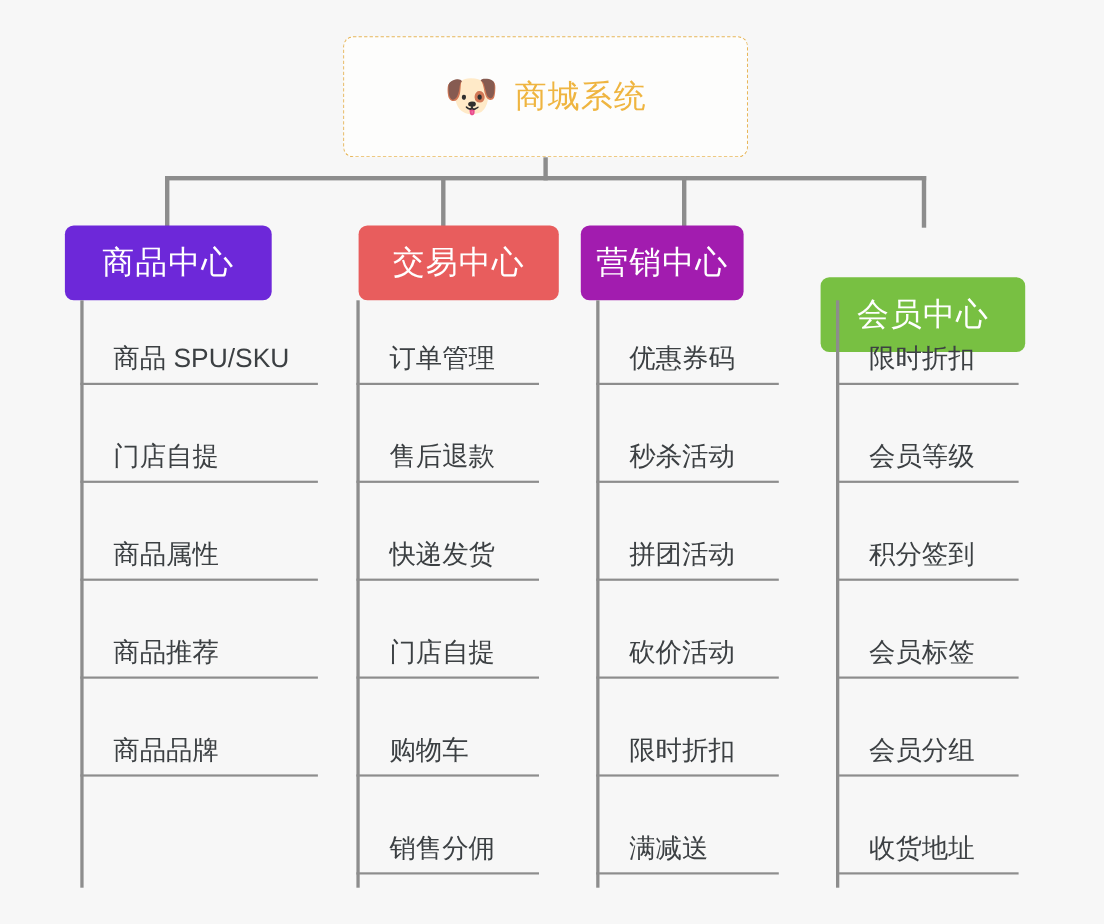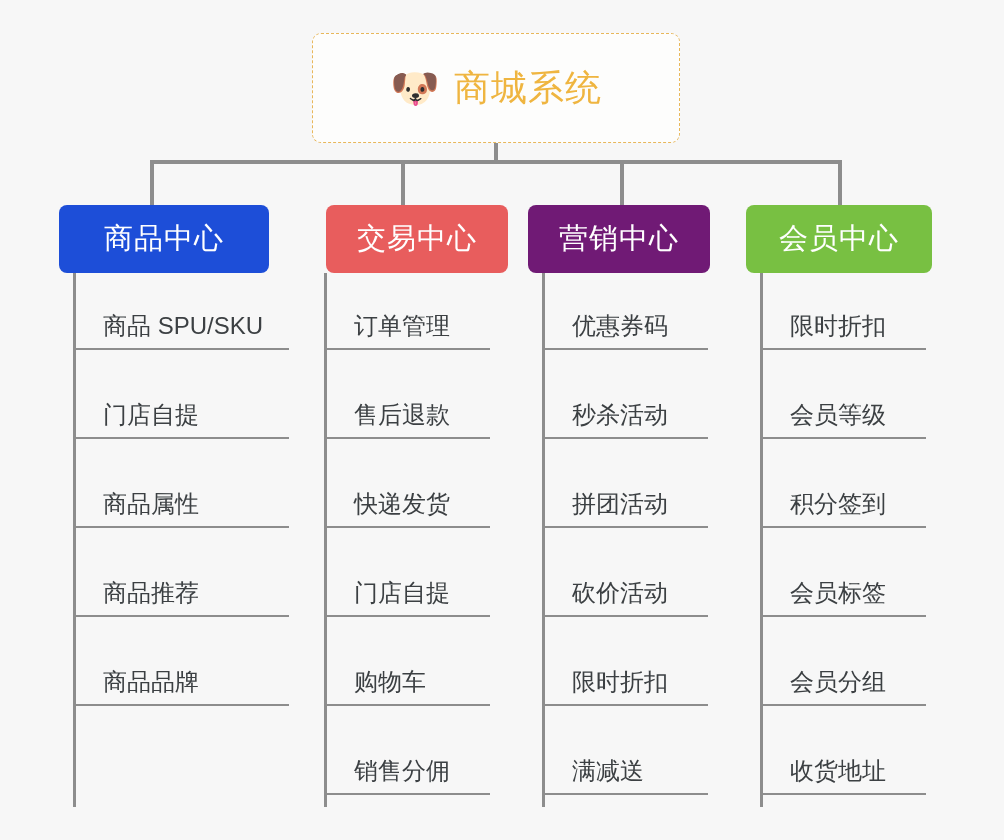--- a/index.html
+++ b/index.html
@@ -33,21 +33,21 @@
     align-items: center;
     justify-content: center;
     gap: 14px;
   }
   .root-emoji {
     font-size: 40px;
     line-height: 1;
     display: block;
   }
   .root-title {
-    font-size: 36px;
+    font-size: 29px;
     color: #efb540;
     letter-spacing: 1px;
     white-space: nowrap;
     text-align: right;
   }
 
   
   .conn { position: absolute; background: #8d8d8d; }
   .conn-v { width: 4px; }
   .conn-h { height: 4px; }
@@ -115,21 +115,21 @@
   <div class="conn conn-v" style="left:494px; top:143px; height:21px;"></div>
 
   <div class="conn conn-h" style="left:150px; top:160px; width:692px;"></div>
 
   <div class="conn conn-v" style="left:150px; top:160px; height:47px;"></div>
   <div class="conn conn-v" style="left:401px; top:160px; height:47px;"></div>
   <div class="conn conn-v" style="left:620px; top:160px; height:47px;"></div>
   <div class="conn conn-v" style="left:838px; top:160px; height:47px;"></div>
 
   <div class="branch" style="left:59px; width:230px;">
-    <div class="branch-header" style="width: 210px; background: #1d4ed8; color: rgb(255, 255, 255); font-family: Liberation Serif, serif;">
+    <div class="branch-header" style="width: 188px; background: #6d28d9; color: rgb(255, 255, 255); font-family: Liberation Serif, serif;">
       <span>商品中心</span>
     </div>
     <div class="branch-spine" style="height:534px;"></div>
     <div class="leaf-list" style="width:216px;">
       <div class="leaf">
           <span class="leaf-label">商品 SPU/SKU</span>
         </div>
       <div class="leaf">
           <span class="leaf-label">门店自提</span>
         </div>
@@ -166,21 +166,21 @@
       <div class="leaf">
           <span class="leaf-label">购物车</span>
         </div>
       <div class="leaf">
           <span class="leaf-label">销售分佣</span>
         </div>
     </div>
   </div>
 
   <div class="branch" style="left:528px; width:230px;">
-    <div class="branch-header" style="width: 182px; background: #701a75; color: rgb(255, 255, 255);">
+    <div class="branch-header" style="width: 148px; background: #a21caf; color: rgb(255, 255, 255);">
       <span>营销中心</span>
     </div>
     <div class="branch-spine" style="height:534px;"></div>
     <div class="leaf-list" style="width:166px;">
       <div class="leaf">
           <span class="leaf-label">优惠券码</span>
         </div>
       <div class="leaf">
           <span class="leaf-label">秒杀活动</span>
         </div>
@@ -193,21 +193,21 @@
       <div class="leaf">
           <span class="leaf-label">限时折扣</span>
         </div>
       <div class="leaf">
           <span class="leaf-label">满减送</span>
         </div>
     </div>
   </div>
 
   <div class="branch" style="left:746px; width:230px;">
-    <div class="branch-header" style="width: 186px; background: rgb(120, 192, 66); color: rgb(255, 255, 255);">
+    <div class="branch-header" style="width: 186px; background: rgb(120, 192, 66); color: rgb(255, 255, 255); margin-top: 47px;">
       <span>会员中心</span>
     </div>
     <div class="branch-spine" style="height:534px;"></div>
     <div class="leaf-list" style="width:166px;">
       <div class="leaf">
           <span class="leaf-label">限时折扣</span>
         </div>
       <div class="leaf">
           <span class="leaf-label">会员等级</span>
         </div>

